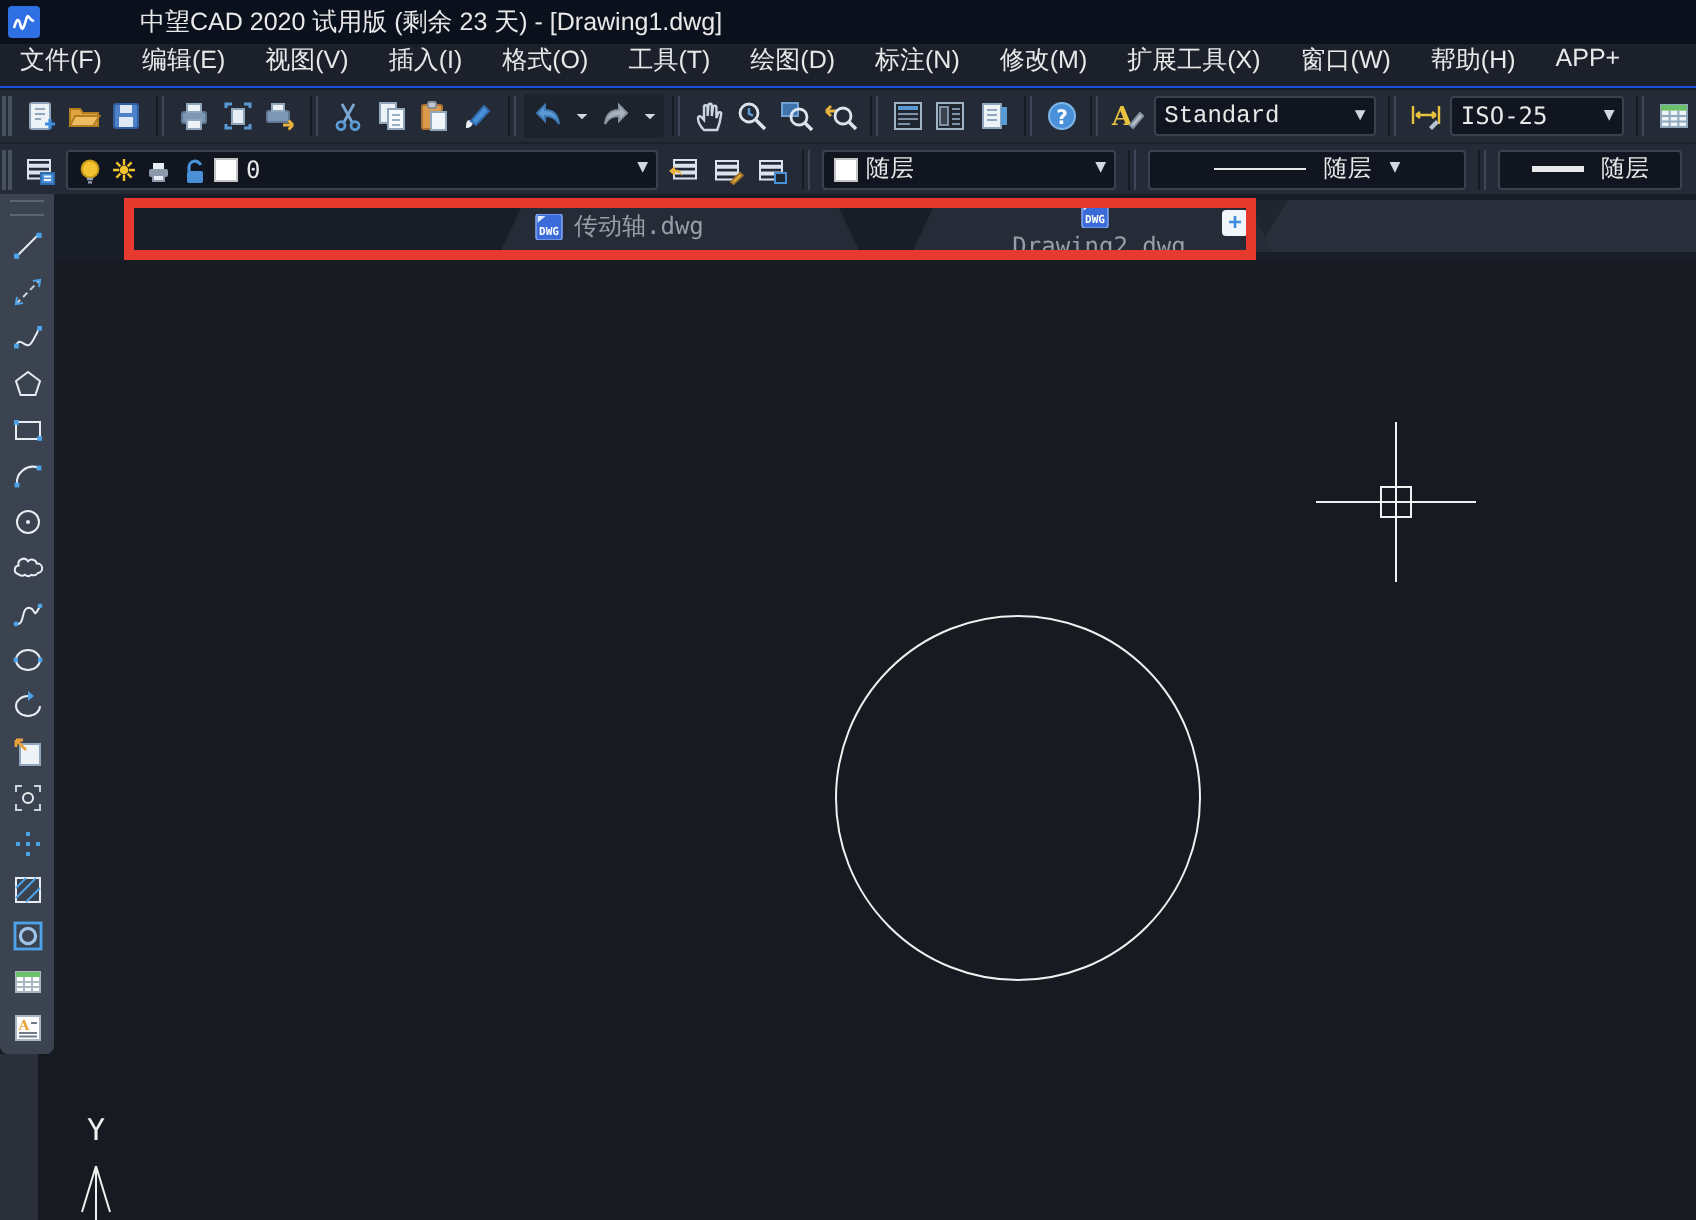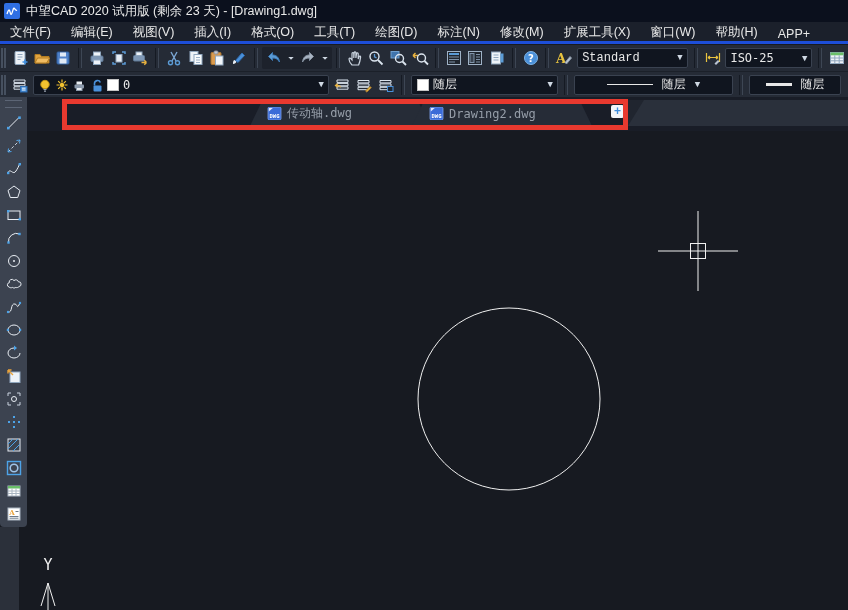--- a/index.html
+++ b/index.html
@@ -6,26 +6,26 @@
   body{width:848px;height:610px;position:relative;overflow:hidden;
        font-family:"Liberation Sans",sans-serif;background:#171a21;
        -webkit-font-smoothing:antialiased;}
   #app{position:absolute;inset:0;}
 
   
   .titlebar{position:absolute;left:0;top:0;width:848px;height:22px;
             background:#0b101d;display:flex;align-items:center;gap:6px;
             padding-left:4px;box-sizing:border-box;}
   .titlebar .logo{width:16px;height:16px;flex:0 0 16px;}
-  .titlebar .title{color:#e9e9e9;font-size:12.5px;white-space:nowrap;}
+  .titlebar .title{color:#e9e9e9;font-size:12.5px;white-space:nowrap;margin-left:44px;}
 
   
   .menubar{position:absolute;left:0;top:22px;width:848px;height:22px;
-           background:#1b202b;display:flex;align-items:flex-end;
-           border-bottom:3px solid #1d4ed8;box-sizing:border-box;}
+           background:#1b202b;display:flex;align-items:flex-start;
+           border-bottom:1px solid #1d4ed8;box-sizing:border-box;}
   .menu-item{color:#e8e8e8;font-size:12.5px;display:flex;align-items:center;
              padding:0 10px;cursor:default;white-space:nowrap;}
 
   
   .tb{position:absolute;left:0;width:848px;background:#252b36;
       display:flex;align-items:center;box-sizing:border-box;}
   #tb1{top:45px;height:26px;}
   #tb2{top:71px;height:26px;border-top:1px solid #1b2029;}
   .grip{width:5px;height:20px;margin:0 3px 0 1px;
         border-left:2px solid #46505f;border-right:2px solid #46505f;box-sizing:border-box;}
@@ -385,21 +385,21 @@
     <div class="newtab">+</div>
 
       <div class="doc-tab" style="left: 250px; width: 180px;">
         <span class="dwg"><svg viewBox="0 0 15 13">
             <rect width="13" height="13" x="1" rx="1.5" fill="#3a6bd8" stroke="#7da3ef" stroke-width="0.8"></rect>
             <path d="M1.8 1h4l-4 3.4z" fill="#dfe9ff"></path>
             <text x="7.5" y="10.5" font-size="5.5" font-weight="bold" fill="#fff" text-anchor="middle" font-family="DejaVu Sans Mono,monospace">DWG</text>
           </svg></span>
         <span>传动轴.dwg</span>
       </div>
-      <div class="doc-tab" style="left: 412px; width: 180px;">
+      <div class="doc-tab" style="left: 456px; width: 180px; flex-direction: column;">
         <span class="dwg"><svg viewBox="0 0 15 13">
             <rect width="13" height="13" x="1" rx="1.5" fill="#3a6bd8" stroke="#7da3ef" stroke-width="0.8"></rect>
             <path d="M1.8 1h4l-4 3.4z" fill="#dfe9ff"></path>
             <text x="7.5" y="10.5" font-size="5.5" font-weight="bold" fill="#fff" text-anchor="middle" font-family="DejaVu Sans Mono,monospace">DWG</text>
           </svg></span>
         <span>Drawing2.dwg</span>
       </div>
       <div class="red-rect" id="red-rect" style="border-color: rgb(232, 57, 47);"></div>
     </div>
 

